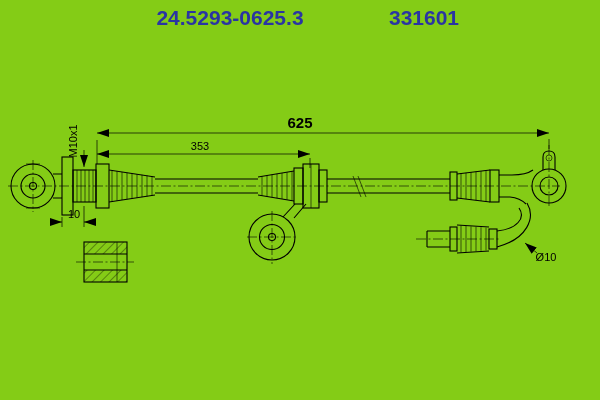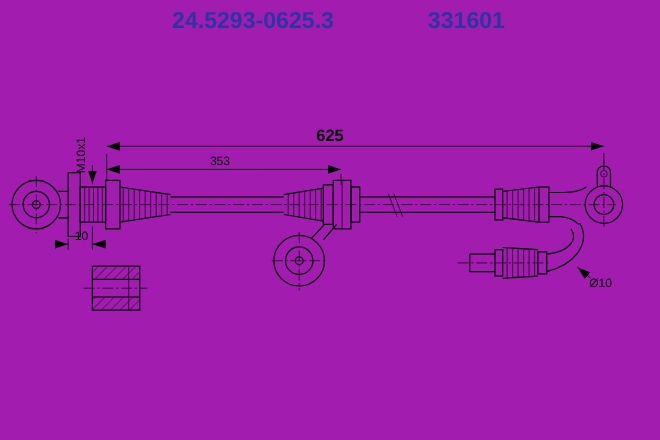--- a/index.html
+++ b/index.html
@@ -1,16 +1,16 @@
 <!DOCTYPE html>
 <html><head>
 <meta charset="utf-8">
 <style>
   html,body { margin:0; padding:0; background:#fff; }
-  .page { width:600px; height:400px; background:#a21caf; position:relative; overflow:hidden; }
+  .page { width:600px; height:400px; background:#84cc16; position:relative; overflow:hidden; }
   svg { display:block; }
   .ln   { fill:none; stroke:#000; stroke-width:1.1; }
   .thin { fill:none; stroke:#000; stroke-width:0.6; }
   .cl   { fill:none; stroke:#000; stroke-width:0.6; stroke-dasharray:10 2.5 2 2.5; }
   .dim  { fill:none; stroke:#000; stroke-width:0.7; }
   .hdr  { font:bold 21px "Liberation Sans", sans-serif; fill:#2a35a3; }
   .dim-lg { font:bold 15px "Liberation Sans", sans-serif; fill:#000; }
   .dim-sm { font:11px "Liberation Sans", sans-serif; fill:#000; }
 </style>
 </head>

